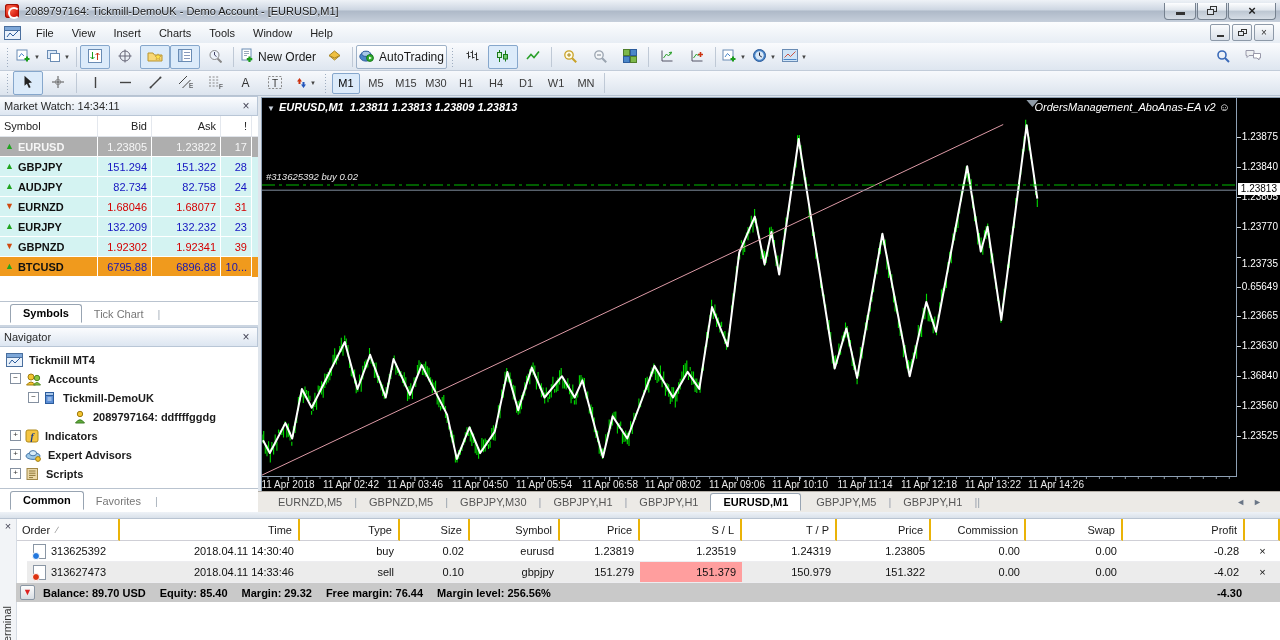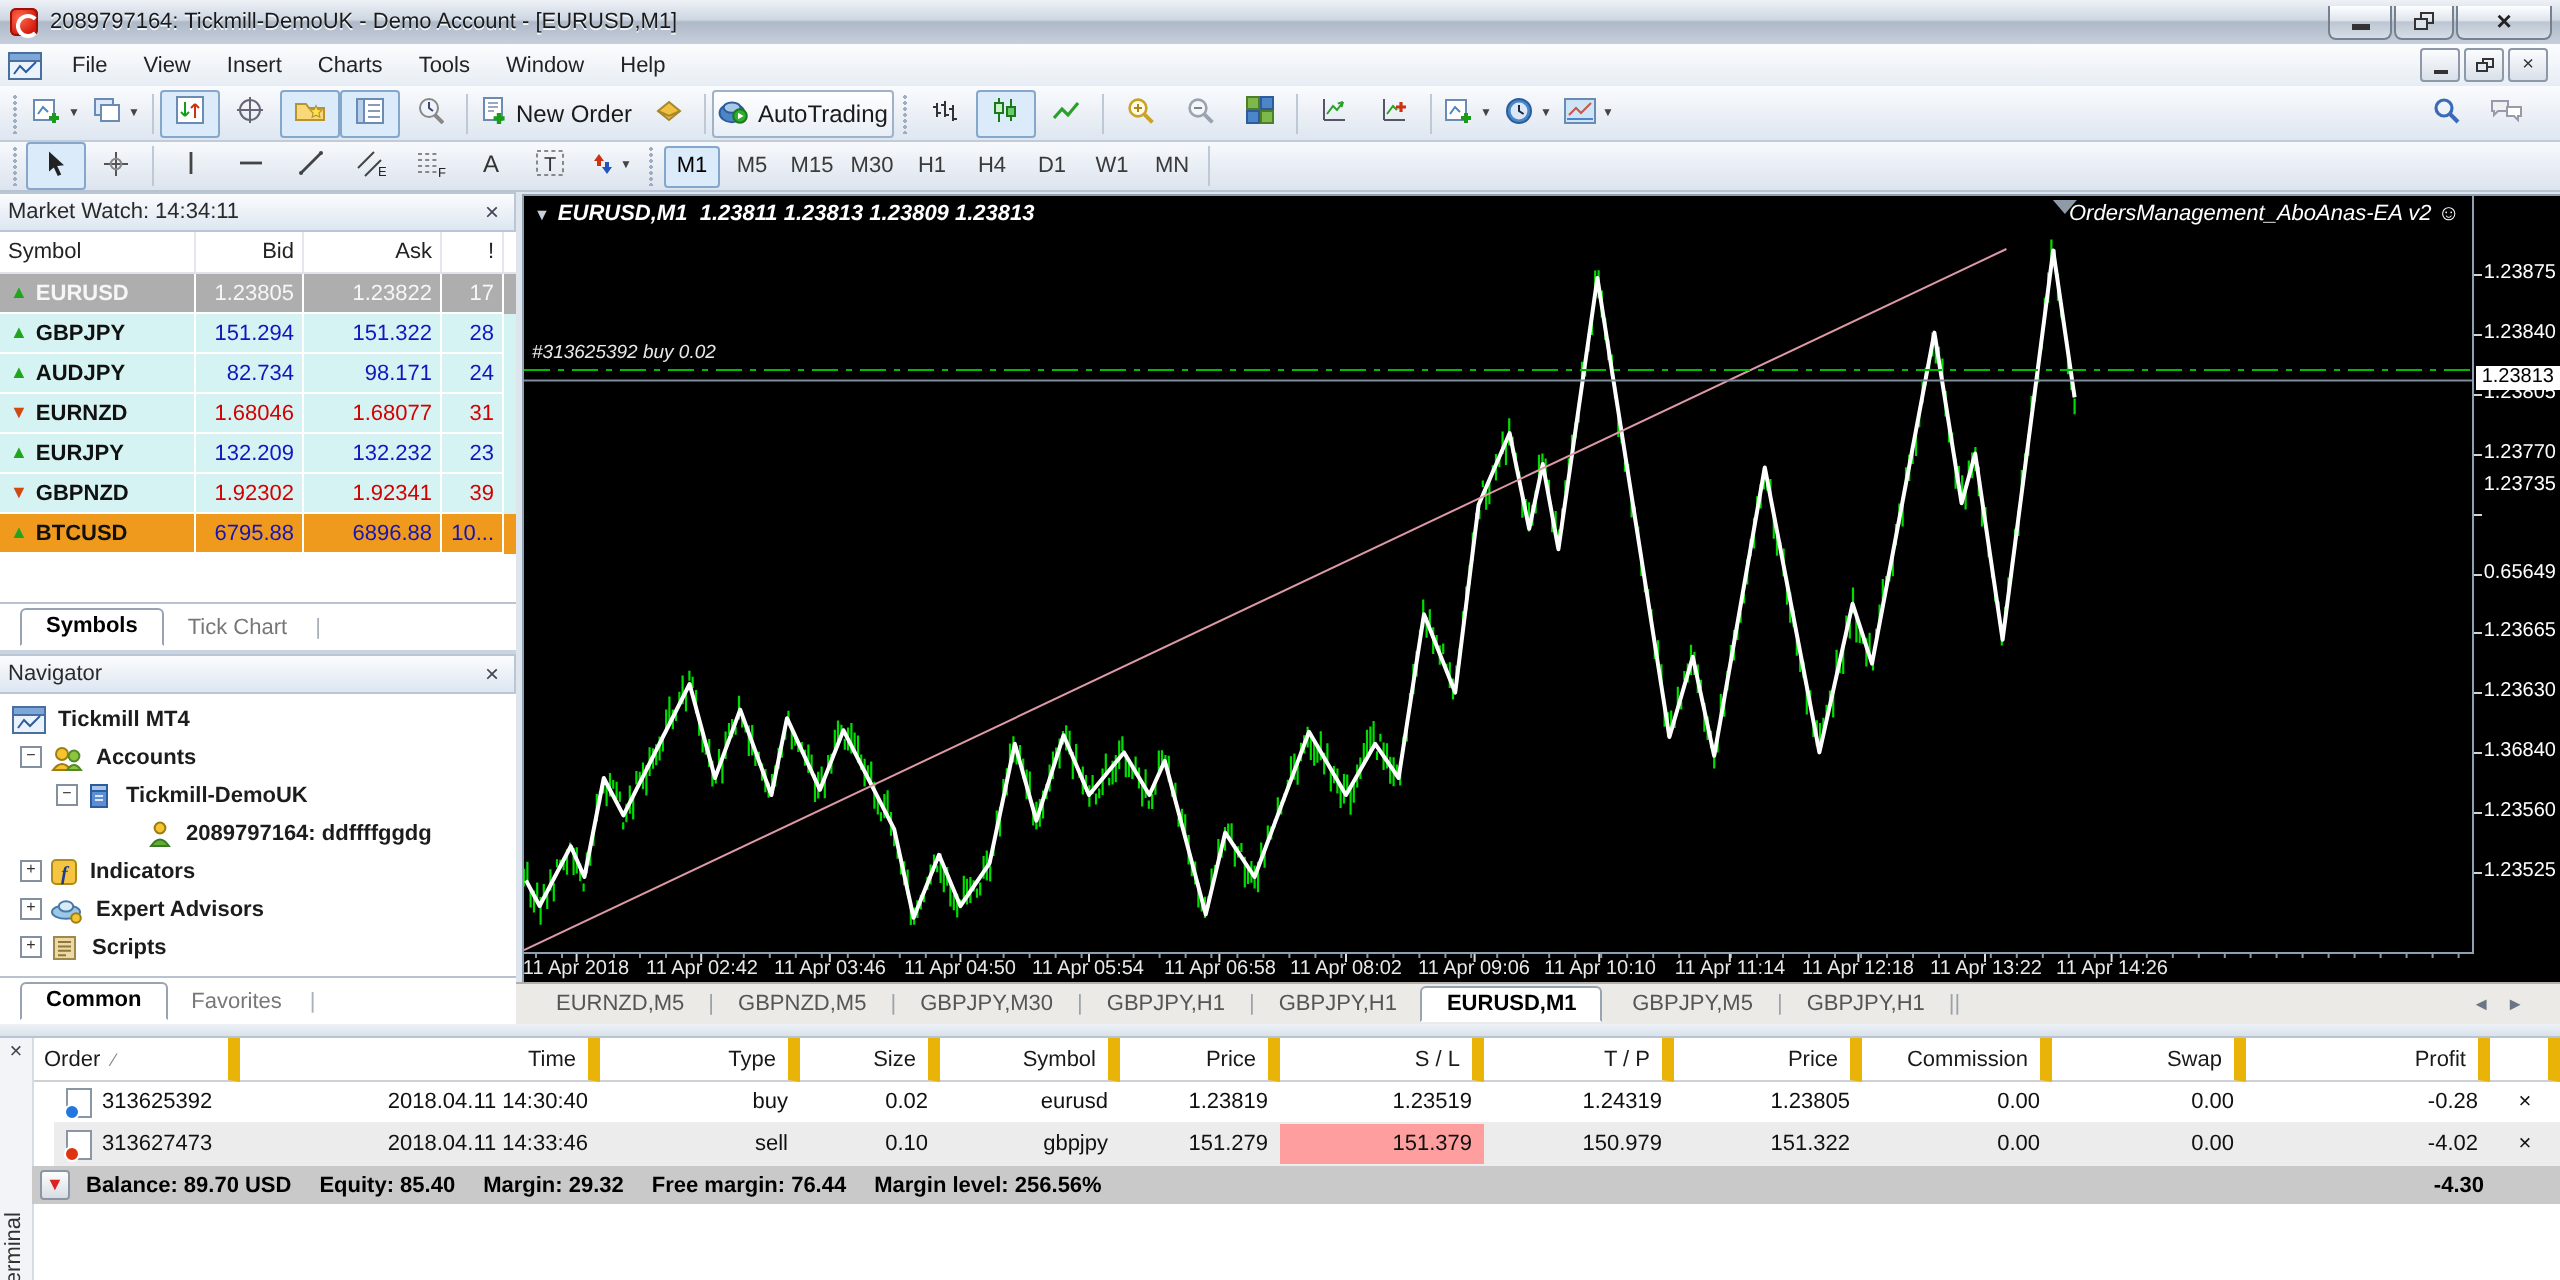--- a/index.html
+++ b/index.html
@@ -120,21 +120,21 @@
   #terminal{position:absolute;left:0;top:512px;width:1280px;height:128px;background:#fff;overflow:hidden;}
   #t-splitter{height:6px;background:linear-gradient(#eef2f7,#d9e1ea);border-bottom:1px solid #b9c4d2;}
   #t-side{position:absolute;left:0;top:7px;bottom:0;width:16px;background:#f2f4f7;border-right:1px solid #d6dce4;}
   #t-side .vtext{position:absolute;bottom:-8px;left:1px;writing-mode:vertical-rl;transform:rotate(180deg);
     color:#333;font-size:11px;}
   #t-close{position:absolute;left:2px;top:9px;width:12px;height:12px;color:#445;font-size:11px;
     line-height:11px;text-align:center;z-index:4;background:#f2f4f7;}
   .trow{display:grid;margin-left:16px;
     grid-template-columns:104px 180px 100px 70px 90px 80px 102px 95px 94px 95px 97px 122px 35px;}
   .trow>div{height:21px;line-height:21px;padding:0 6px;box-sizing:border-box;overflow:hidden;white-space:nowrap;}
-  .t-head>div{border-right:6px solid #eab308;border-bottom:1px solid #cfcfd6;color:#1a1a1a;height:22px;line-height:22px;}
+  .t-head>div{border-right:2px solid #eab308;border-bottom:1px solid #cfcfd6;color:#1a1a1a;height:22px;line-height:22px;}
   .t-head .first{display:flex;align-items:center;gap:6px;}
   .sort-mark{color:#888;font-size:9px;}
   .order-row>div{border-bottom:1px solid #ededf0;color:#111;}
   .order-row.alt>div{background:#ececec;}
   .order-cell{display:flex;align-items:center;gap:5px;margin-left:11px;}
   .doc-ico{width:11px;height:13px;background:#fff;border:1px solid #8a96a4;position:relative;flex:none;}
   .doc-ico .dot{position:absolute;left:-2px;bottom:-2px;width:6px;height:6px;border-radius:50%;border:1px solid #fff;}
   .dot.blue{background:#2277dd;}
   .dot.red{background:#dd3311;}
   .sl-alert{background:#ff9e9e !important;}
@@ -468,21 +468,21 @@
             <div class="num" style="color:#1515c0">151.294</div>
             <div class="num" style="color:#1515c0">151.322</div>
             <div class="num" style="color:#1515c0">28</div>
           </div>
           <div class="mw-grid mw-row">
             <div class="sym">
               <span class="arr up">▲</span>
               <span>AUDJPY</span>
             </div>
             <div class="num" style="color:#1515c0">82.734</div>
-            <div class="num" style="color:#1515c0">98.171</div>
+            <div class="num" style="color:#1515c0">82.758</div>
             <div class="num" style="color:#1515c0">24</div>
           </div>
           <div class="mw-grid mw-row">
             <div class="sym">
               <span class="arr down">▼</span>
               <span>EURNZD</span>
             </div>
             <div class="num" style="color:#d40000">1.68046</div>
             <div class="num" style="color:#d40000">1.68077</div>
             <div class="num" style="color:#d40000">31</div>
@@ -633,21 +633,21 @@
       <div id="price-axis">
           <div class="pa-tick" style="top:39px"></div>
           <div class="pa-label" style="top:33px">1.23875</div>
           <div class="pa-tick" style="top:69px"></div>
           <div class="pa-label" style="top:63px">1.23840</div>
           <div class="pa-tick" style="top:99px"></div>
           <div class="pa-label" style="top:93px">1.23805</div>
           <div class="pa-tick" style="top:129px"></div>
           <div class="pa-label" style="top:123px">1.23770</div>
           <div class="pa-tick" style="top:159px"></div>
-          <div class="pa-label" style="top:139px">1.23735</div>
+          <div class="pa-label" style="top:160px">1.23735</div>
           <div class="pa-tick" style="top:189px"></div>
           <div class="pa-label" style="top:183px">0.65649</div>
           <div class="pa-tick" style="top:218px"></div>
           <div class="pa-label" style="top:212px">1.23665</div>
           <div class="pa-tick" style="top:248px"></div>
           <div class="pa-label" style="top:242px">1.23630</div>
           <div class="pa-tick" style="top:278px"></div>
           <div class="pa-label" style="top:272px">1.36840</div>
           <div class="pa-tick" style="top:308px"></div>
           <div class="pa-label" style="top:302px">1.23560</div>

